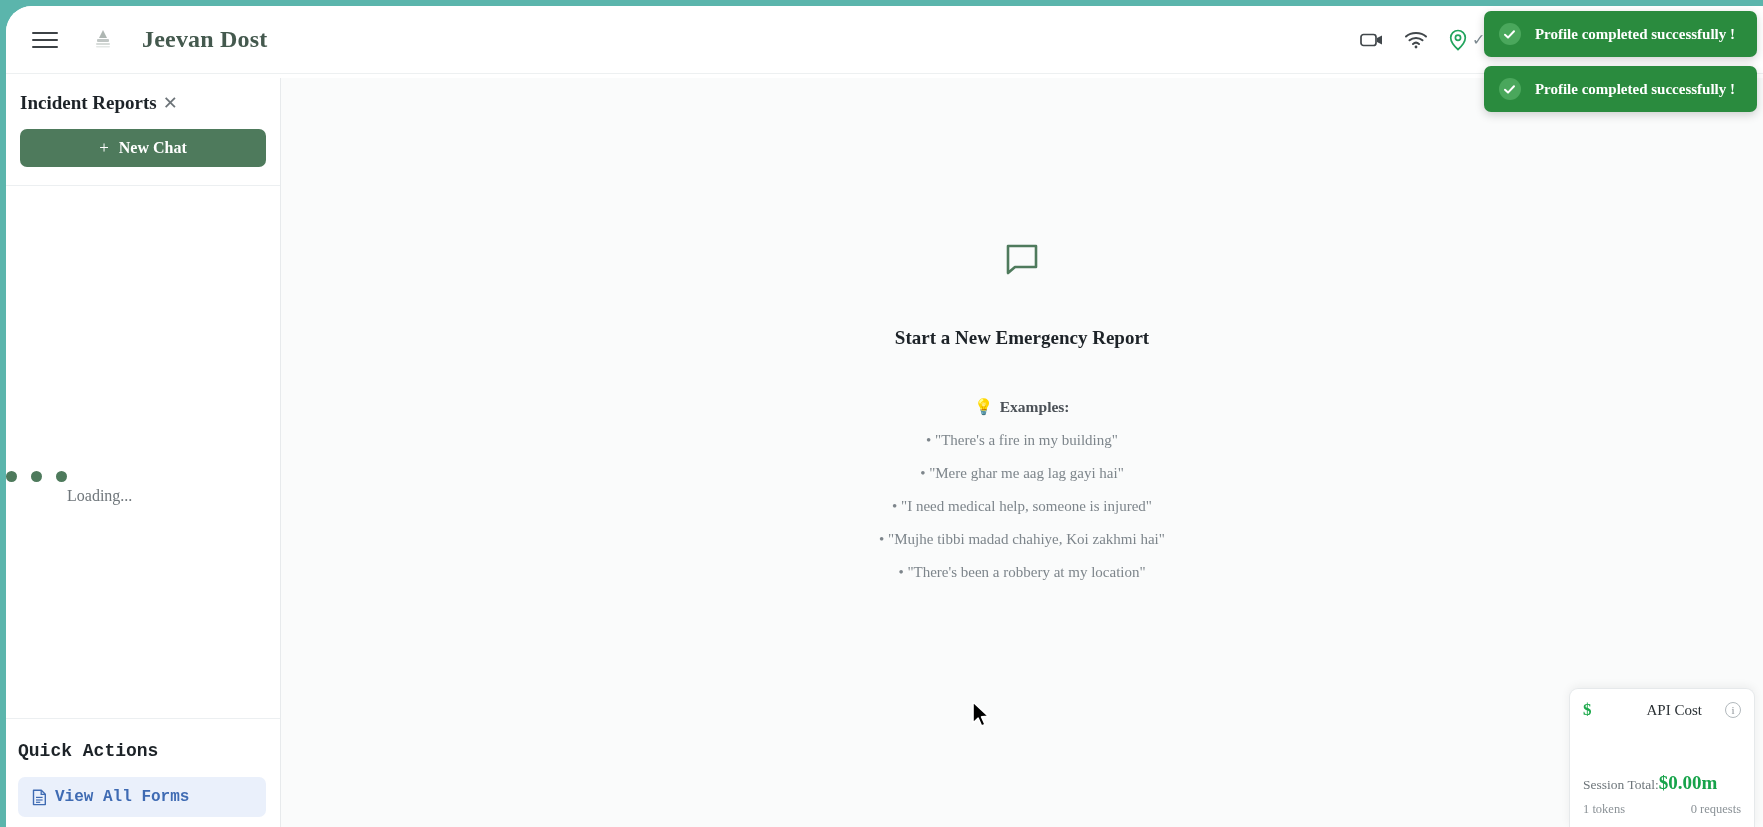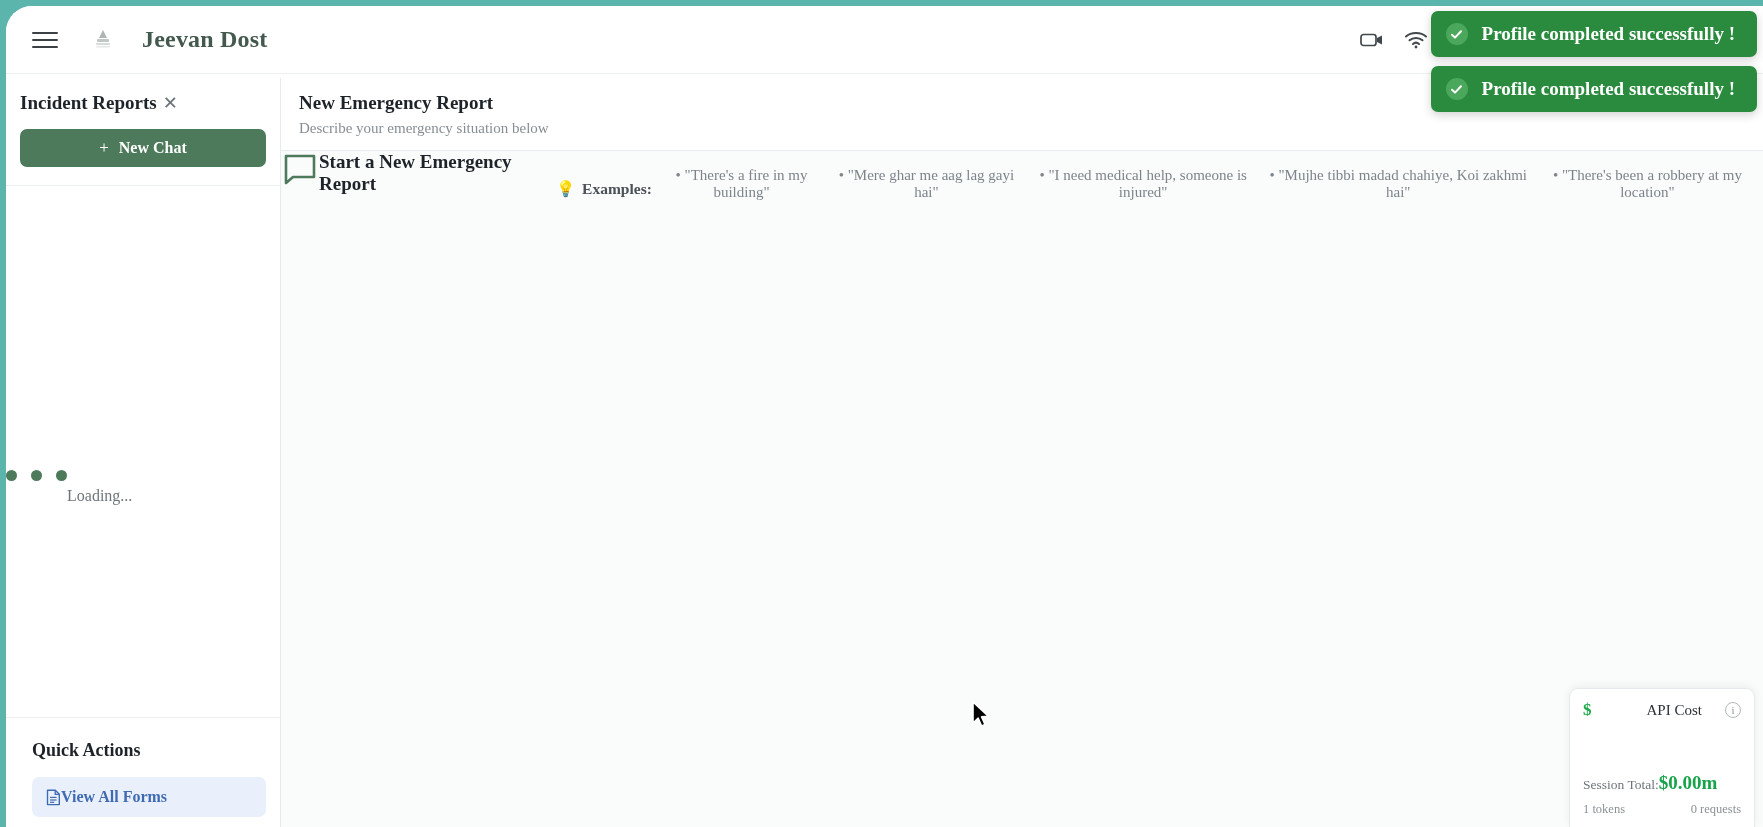--- a/index.html
+++ b/index.html
@@ -82,21 +82,21 @@
   }
   .toast {
     display: flex; align-items: center; gap: 14px;
     background: #2a8b3e;
     color: #ffffff;
     border-radius: 7px;
     padding: 12px 22px 12px 15px;
     min-width: 250px;
     box-shadow: 0 3px 10px rgba(0,0,0,.18);
     font-weight: bold;
-    font-size: 19px;
+    font-size: 15px;
     white-space: nowrap;
   }
   .toast-check {
     width: 22px; height: 22px; border-radius: 50%;
     background: #4aa75c;
     display: flex; align-items: center; justify-content: center;
     flex: 0 0 auto;
   }
 
   
@@ -134,28 +134,28 @@
     flex: 1 1 auto;
     display: flex; flex-direction: row; align-items: center;
     padding-top: 48px;
     border-bottom: 1px solid #eceff1;
   }
   .loading-dots { display: flex; gap: 14px; }
   .loading-dots i {
     width: 11px; height: 11px; border-radius: 50%; background: #4e7a5c; display: block;
   }
   .loading-text { margin-top: 40px; color: #6f767b; font-size: 16px; }
-  .sb-footer { padding: 22px 14px 10px 26px; }
+  .sb-footer { padding: 22px 14px 10px 12px; font-family: Liberation Mono, monospace; }
   .qa-title { font-size: 18px; font-weight: bold; color: #1d2328; }
   .qa-item {
     margin-top: 16px;
     background: #eaf0fb;
     border-radius: 7px;
     padding: 11px 14px;
-    display: flex; align-items: center; gap: 0;
+    display: flex; align-items: center; gap: 8px;
     color: #3f6bb3;
     font-size: 16px;
     font-weight: bold;
     cursor: pointer;
   }
 
   
   .main {
     position: absolute;
     left: 275px; top: 72px; right: 0; bottom: 0;
@@ -164,22 +164,22 @@
   }
   .main-head {
     background: #ffffff;
     border-bottom: 1px solid #e9ecee;
     padding: 14px 0 13px 18px;
   }
   .main-title { font-size: 19px; font-weight: bold; color: #1d2328; }
   .main-sub { margin-top: 6px; font-size: 15px; color: #868e94; }
   .main-body {
     flex: 1 1 auto;
-    display: flex; flex-direction: row;
-    align-items: flex-start; justify-content: center;
+    display: flex; flex-direction: column;
+    align-items: center; justify-content: center;
     padding-bottom: 83px;
   }
   .empty-icon { margin-bottom: 44px; }
   .empty-title { font-size: 19px; font-weight: bold; color: #1d2328; margin-bottom: 20px; }
   .empty-desc {
     max-width: 385px;
     text-align: center;
     color: #868e94;
     font-size: 16.5px;
     line-height: 1.42;
@@ -324,24 +324,20 @@
               <line x1="4" y1="11" x2="10.6" y2="11" stroke="#3f6bb3" stroke-width="1.2"></line>
               <line x1="4" y1="13.3" x2="8.2" y2="13.3" stroke="#3f6bb3" stroke-width="1.2"></line>
             </svg>
           </span>
           <span>View All Forms</span>
         </div>
       </div>
     </div>
 
     <div class="main">
-      <div class="main-head">
-        <div class="main-title">New Emergency Report</div>
-        <div class="main-sub">Describe your emergency situation below</div>
-      </div>
 
       <div class="main-body">
         <div class="empty-icon">
           <svg width="38" height="38" viewBox="0 0 38 38">
             <path d="M5 5 H33 V26 H12 L5 32 Z" fill="none" stroke="#4e7a5c" stroke-width="2.6" stroke-linejoin="round"></path>
           </svg>
         </div>
         <div class="empty-title">Start a New Emergency Report</div>
 
         <div class="examples-head">

